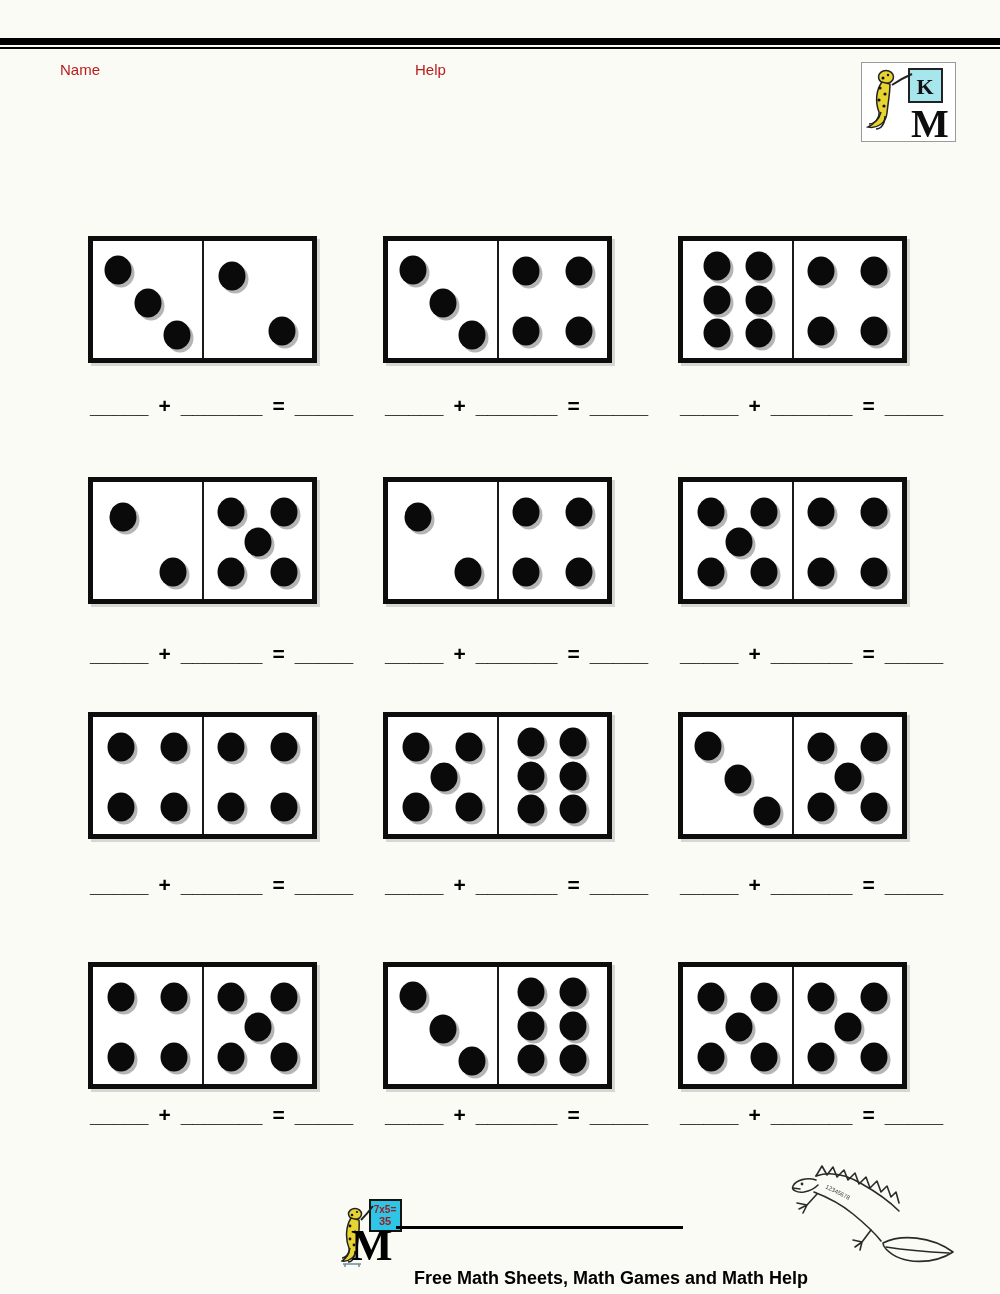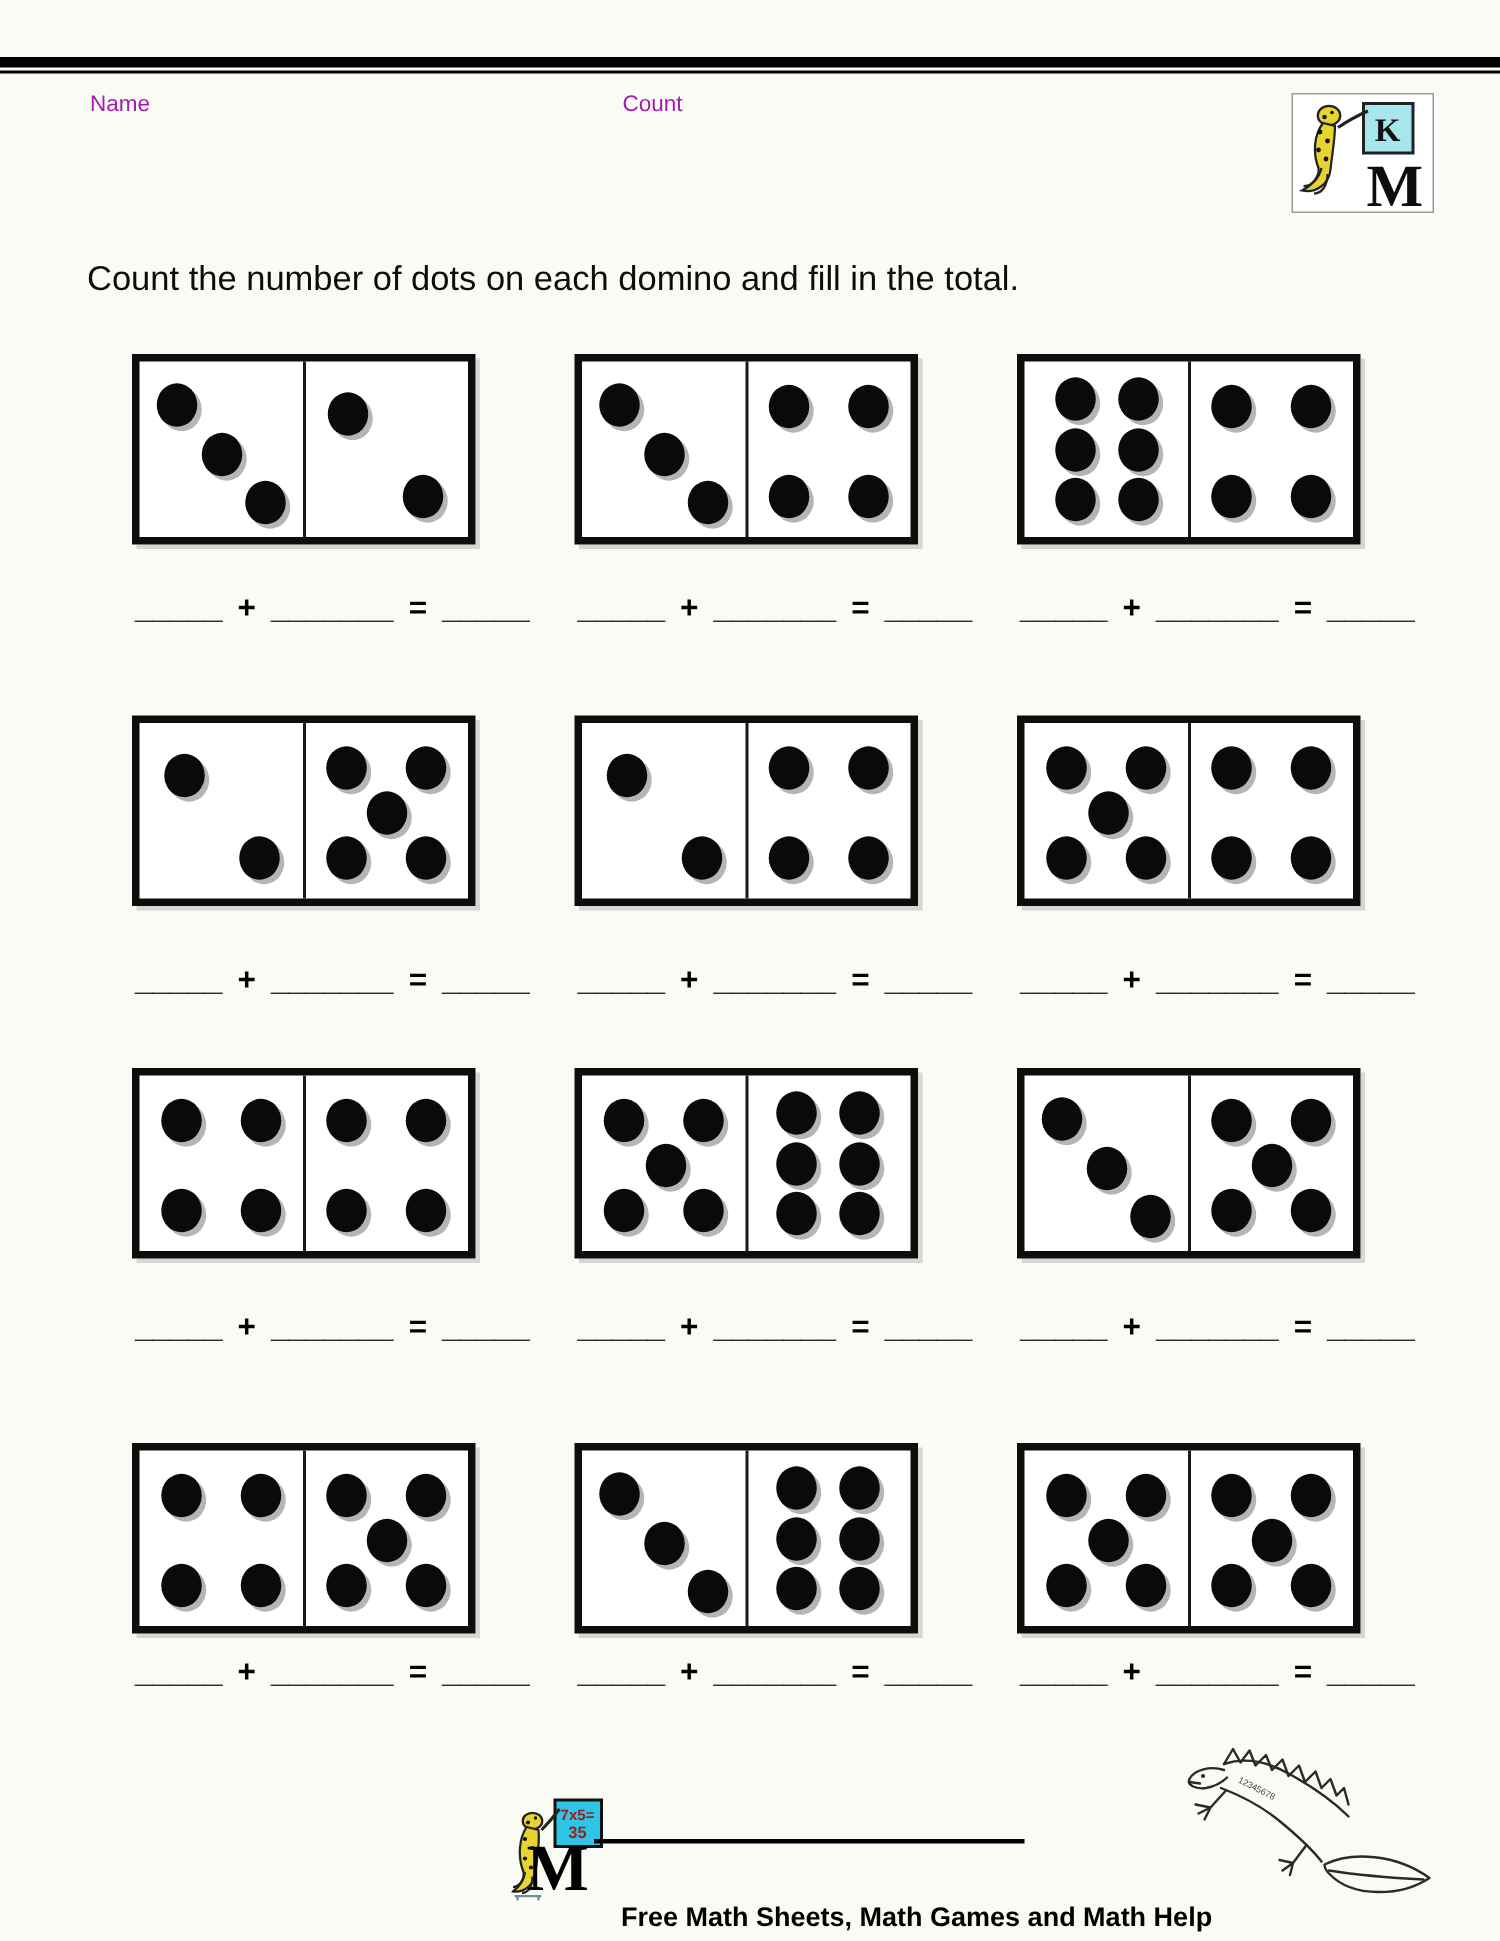--- a/index.html
+++ b/index.html
@@ -7,21 +7,21 @@
     position:relative; width:1000px; height:1294px;
     background:#fbfbf5; overflow:hidden;
     font-family:"Liberation Sans", sans-serif; color:#000;
   }
   
   .topbar{position:absolute;left:0;top:38px;width:1000px;}
   .topbar .thick{height:7px;background:#000;}
   .topbar .gap{height:2px;}
   .topbar .thin{height:2px;background:#000;}
 
-  .field-label{position:absolute;top:61px;font-size:15px;color:#a21caf;}
+  .field-label{position:absolute;top:61px;font-size:15px;color:#b91c1c;}
   .label-name{left:60px;}
   .label-date{left:415px;}
 
   .k-logo-box{
     position:absolute;left:861px;top:62px;width:95px;height:80px;
     background:#ffffff;border:1px solid #9a9a9a;box-sizing:border-box;
   }
 
   .page-title{
     position:absolute;left:57px;top:122px;
@@ -73,21 +73,21 @@
 
 <div id="page">
 
   <div class="topbar">
     <div class="thick"></div>
       <div class="gap"></div>
       <div class="thin"></div>
   </div>
 
   <div class="field-label label-name">Name</div>
-  <div class="field-label label-date">Count</div>
+  <div class="field-label label-date">Help</div>
 
   <div class="k-logo-box">
     <svg width="93" height="78" viewBox="0 0 93 78">
 
       <rect x="47" y="6" width="33" height="33" stroke="#222" stroke-width="2" fill="#a8e6ee"></rect>
       <text x="63" y="31" font-family="Liberation Serif, serif" font-size="22" font-weight="bold" text-anchor="middle" fill="#111">K</text>
 
       <path d="M30 22 C36 18 43 14 50 11" stroke="#222" stroke-width="2" fill="none"></path>
 
       <g>
@@ -99,21 +99,20 @@
         <circle cx="18" cy="25" r="1.6" fill="#111"></circle>
         <circle cx="23" cy="31" r="1.6" fill="#111"></circle>
         <circle cx="17" cy="37" r="1.6" fill="#111"></circle>
         <circle cx="22" cy="43" r="1.6" fill="#111"></circle>
       </g>
 
       <text x="49" y="74" font-family="Liberation Serif, serif" font-size="40" font-weight="bold" fill="#0d0d0d">M</text>
     </svg>
   </div>
 
-  <div class="instruction">Count the number of dots on each domino and fill in the total.</div>
 
   <div id="sheet">
       <div class="domino" style="left: 88px; top: 236px;">
         <div class="divider"></div>
         <div class="dot" style="left: 11.5%; top: 25%;"></div>
         <div class="dot" style="left: 25%; top: 53%;"></div>
         <div class="dot" style="left: 38.5%; top: 80%;"></div>
         <div class="dot" style="left: 63.5%; top: 30%;"></div>
         <div class="dot" style="left: 86.5%; top: 77%;"></div>
       </div>

